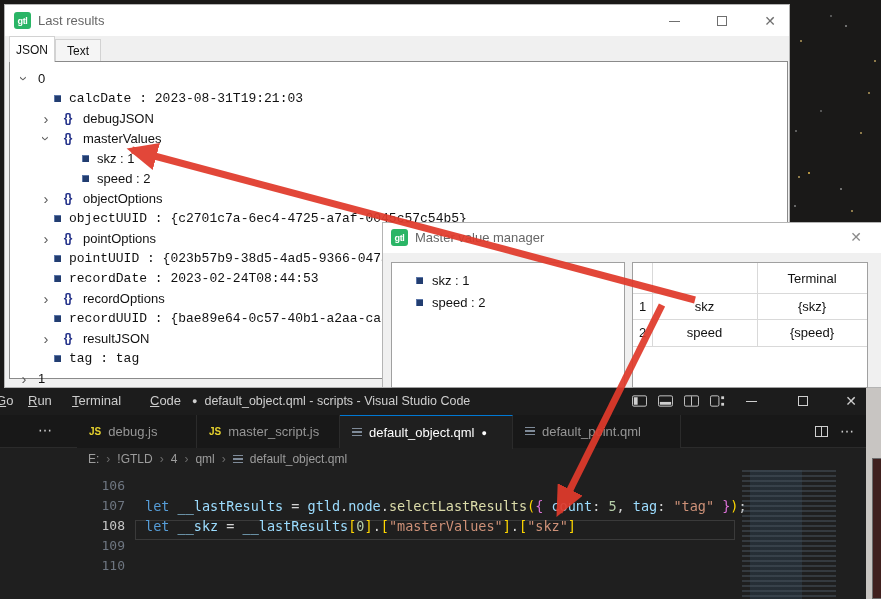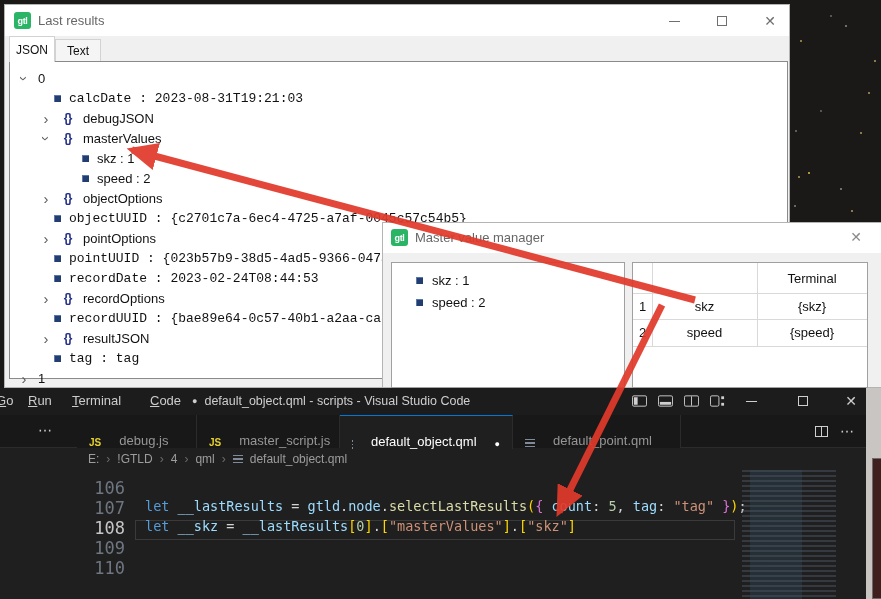--- a/index.html
+++ b/index.html
@@ -80,22 +80,22 @@
   #vsc-title-group { position:absolute; left:192px; top:6px; display:flex; gap:7px;
     align-items:center; color:#cfcfcf; font-size:12.5px; }
   .dot { color:#cfcfcf; font-size:9px; }
   .lay-ic { position:absolute; top:7px; width:15px; height:12px; }
   .vwc { position:absolute; top:4px; }
   .vwc, .vwc .maxbox { color:#cfcfcf; border-color:#cfcfcf; }
   .vwc .minbar { border-color:#cfcfcf; } .vwc .maxbox { border:1px solid #cfcfcf; }
 
   #vsc-tabbar { left:0; top:27px; width:100%; height:33px; background:#181818;
     border-bottom:1px solid #2b2b2b; }
-  .vtab { position:absolute; top:0; height:33px; display:flex; align-items:flex-end;
-    gap:18px; padding:0 12px; font-size:13px; color:#969696; background:#181818;
+  .vtab { position:absolute; top:0; height:33px; display:flex; align-items:center;
+    gap:7px; padding:0 12px; font-size:13px; color:#969696; background:#181818;
     border-right:1px solid #2b2b2b; white-space:nowrap; }
   .vtab.active { background:#1f1f1f; color:#fff; border-top:1.5px solid #0078d4;
     border-bottom:none; height:34px; }
   .js-badge { color:#e6d22e; font-weight:700; font-size:10px; }
   .qml-ic { width:10px; height:9px;
     background:repeating-linear-gradient(#7f8b99 0 1.5px, transparent 1.5px 3.5px); }
   .tab-ellipsis { position:absolute; color:#cccccc; font-size:14px; letter-spacing:1px; }
   #split-ic { position:absolute; left:815px; top:11px; width:13px; height:11px;
     border:1px solid #cfcfcf; }
   #split-ic::after { content:""; position:absolute; left:5px; top:0; height:9px;
@@ -107,21 +107,21 @@
 
   #vsc-sidebar { left:0; top:60px; width:75px; height:151px; background:#1f1f1f; }
   .sb-item { position:absolute; left:0; width:75px; height:23px; color:#c8c8c8;
     font-size:12px; display:flex; align-items:center; padding-left:2px;
     overflow:hidden; white-space:nowrap; }
   .sb-item.sel { background:#37373d; }
 
   #vsc-editor { left:75px; top:82px; width:665px; height:129px; background:#1f1f1f;
     font-family:"DejaVu Sans Mono","Liberation Mono",monospace; font-size:13.5px; }
   .gut { position:absolute; left:0; width:50px; text-align:right; color:#6e7681;
-    font-size:17px; }
+    font-size:13px; }
   .gut.cur { color:#c6c6c6; }
   .cline { position:absolute; left:70px; white-space:pre; }
   #cur-line-box { position:absolute; left:60px; top:50px; width:600px; height:20px;
     border:1px solid #3a3a3a; }
 
   #minimap { left:742px; top:470px; width:94px; height:129px; z-index:31;
     background:
       repeating-linear-gradient(180deg, rgba(110,130,150,.55) 0 2px, transparent 2px 5px),
       linear-gradient(90deg, transparent 0 8px, rgba(86,156,214,.25) 8px 60px, transparent 60px);
     opacity:.5; }

